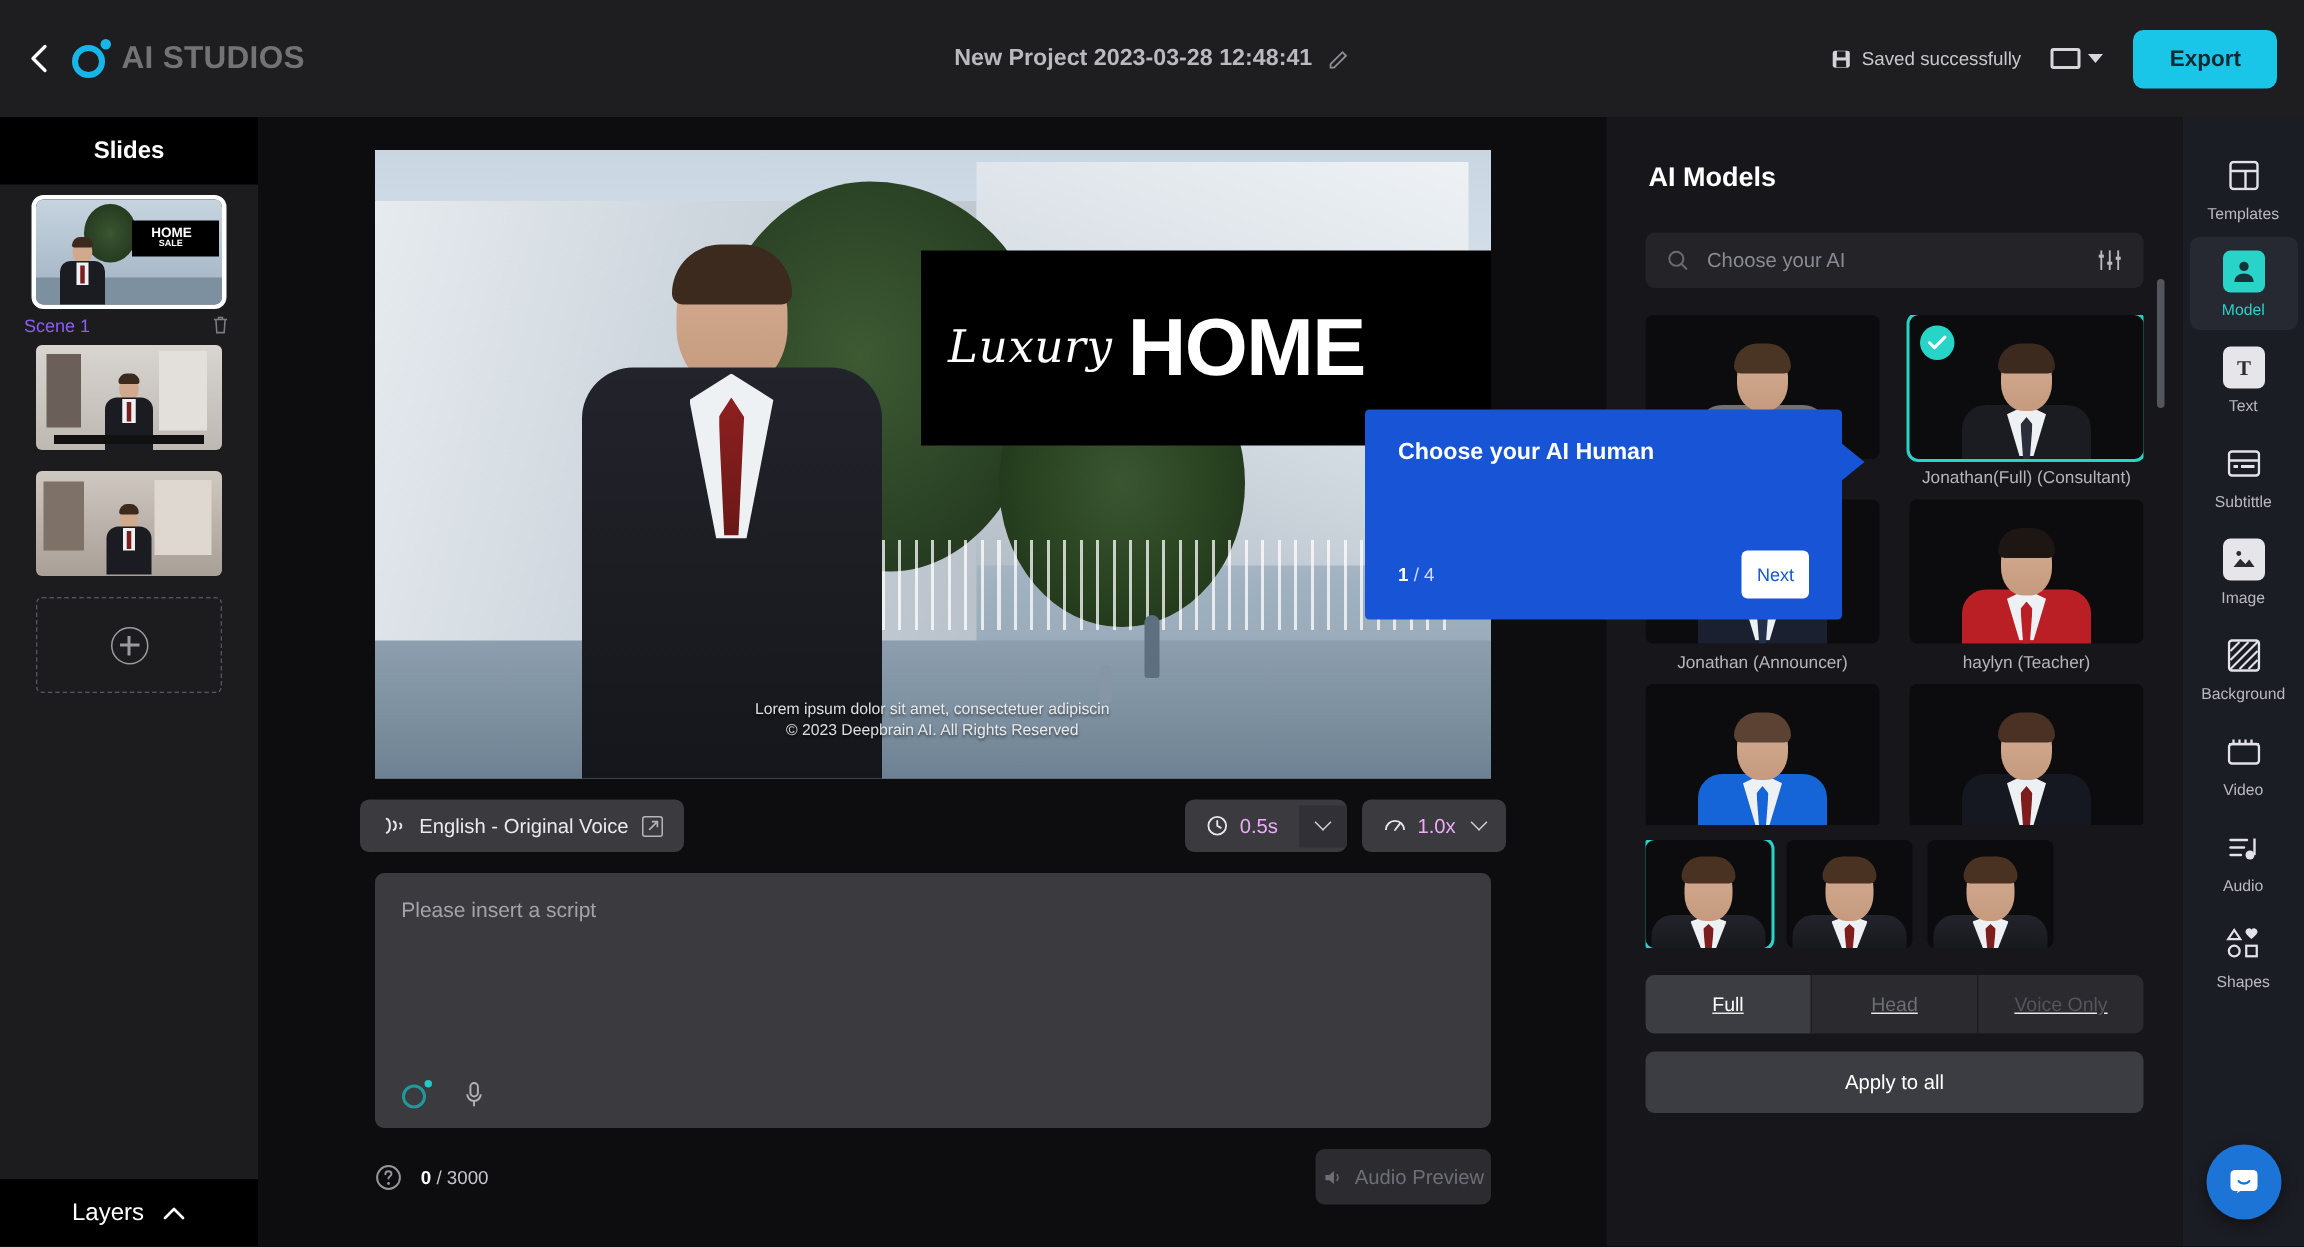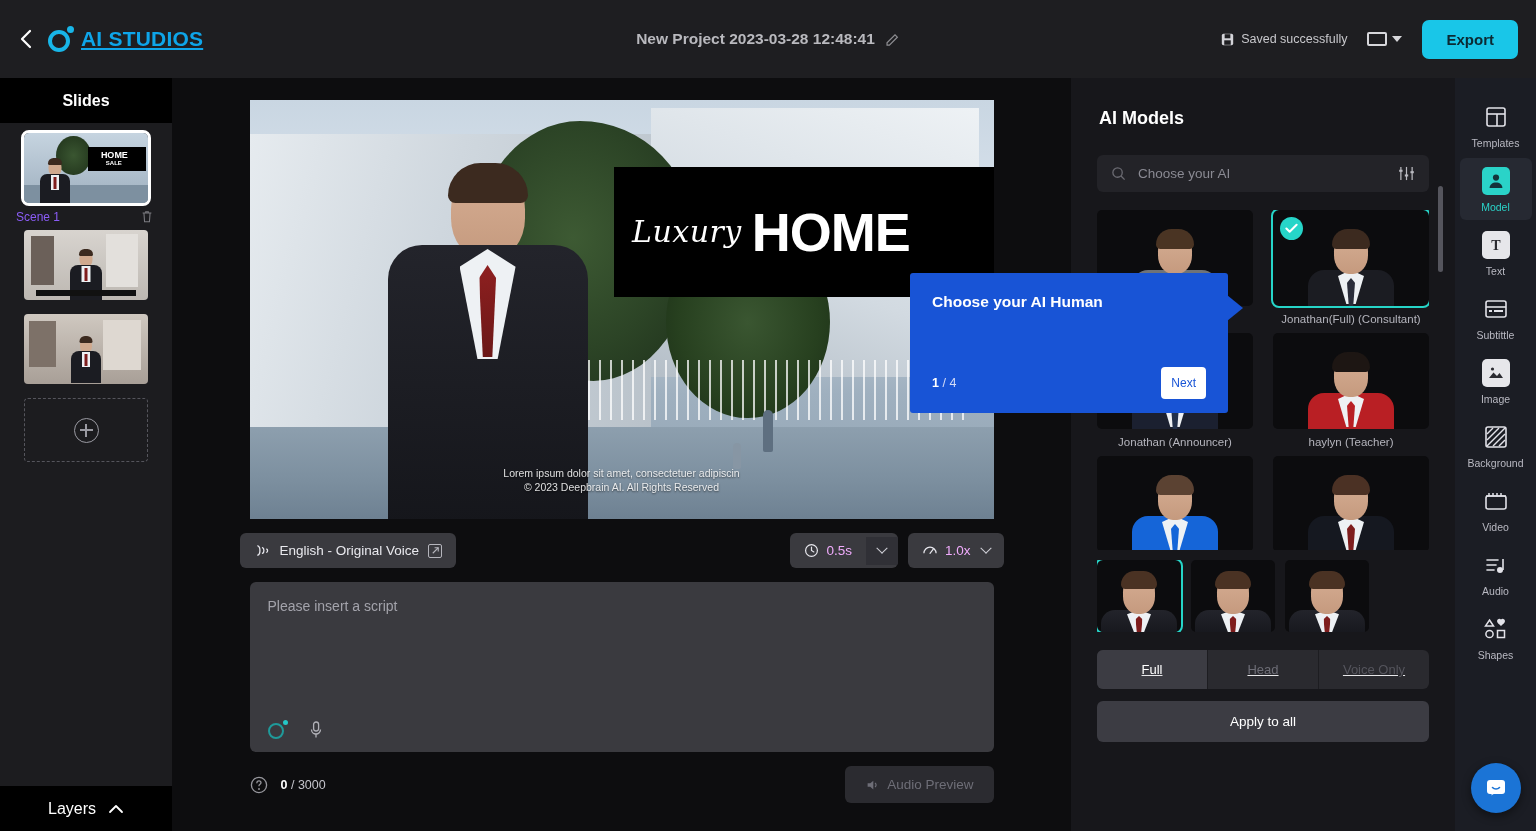--- a/index.html
+++ b/index.html
@@ -30,21 +30,21 @@
   .logo-ring {
     position: absolute; left: 0; top: 4px;
     width: 22px; height: 22px; border-radius: 50%;
     border: 4.5px solid #18b6e8;
   }
   .logo-dot {
     position: absolute; right: 0px; top: 0px;
     width: 7px; height: 7px; border-radius: 50%; background: #18b6e8;
   }
   .logo-text {
-    font-size: 21px; font-weight: 700; letter-spacing: .2px; color: #0ea5e9; text-decoration: underline;
+    font-size: 21px; font-weight: 700; letter-spacing: .2px; color: #737373;
   }
   .hdr-center {
     position: absolute; left: 50%; top: 50%; transform: translate(-50%,-50%);
     display: flex; align-items: center; gap: 10px;
   }
   .project-title { font-size: 15.5px; font-weight: 700; color: #b9b9be; }
   .edit-icon { width: 15px; height: 15px; cursor: pointer; opacity: .72; }
   .hdr-right {
     margin-left: auto; display: flex; align-items: center; gap: 20px;
   }
@@ -254,21 +254,21 @@
   .mic-icon { width: 16px; height: 20px; cursor: pointer; opacity: .8; }
   .script-footer {
     width: 744px; margin-top: 14px; display: flex; align-items: center; gap: 13px;
   }
   .help-icon { width: 18px; height: 18px; cursor: pointer; opacity: .75; }
   .char-count { font-size: 12.5px; color: #c4c4cb; }
   .char-count b { color: #ffffff; font-weight: 700; }
   .audio-preview-btn {
     margin-left: auto; display: flex; align-items: center; gap: 8px;
     background: #2b2b30; color: #6e6e77; border: none;
-    font-size: 13.5px; padding: 11px 20px; border-radius: 6px; cursor: not-allowed;
+    font-size: 13.5px; padding: 11px 4px; border-radius: 6px; cursor: not-allowed;
   }
 
   
   .right-panel {
     width: 384px; flex: 0 0 384px; background: #17171b;
     display: flex; flex-direction: column; padding: 0 0 0 0;
     position: relative;
   }
   .rp-title { font-size: 18px; font-weight: 700; color: #ffffff; padding: 30px 0 0 28px; }
   .search-wrap {

